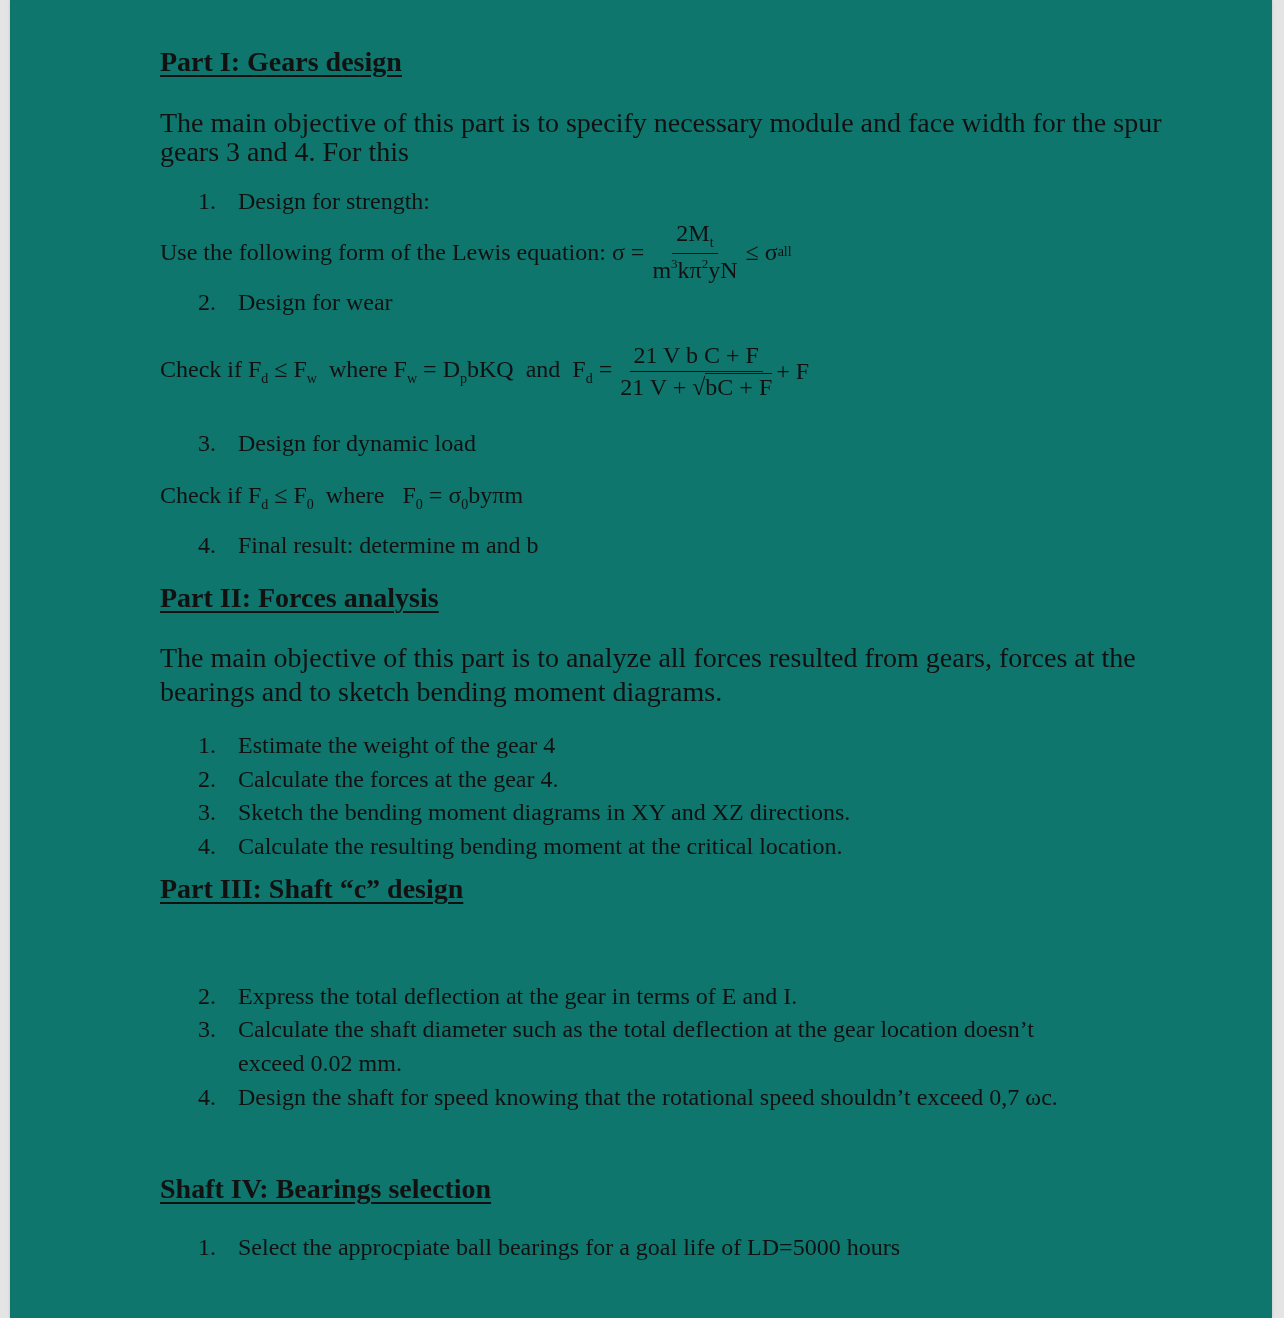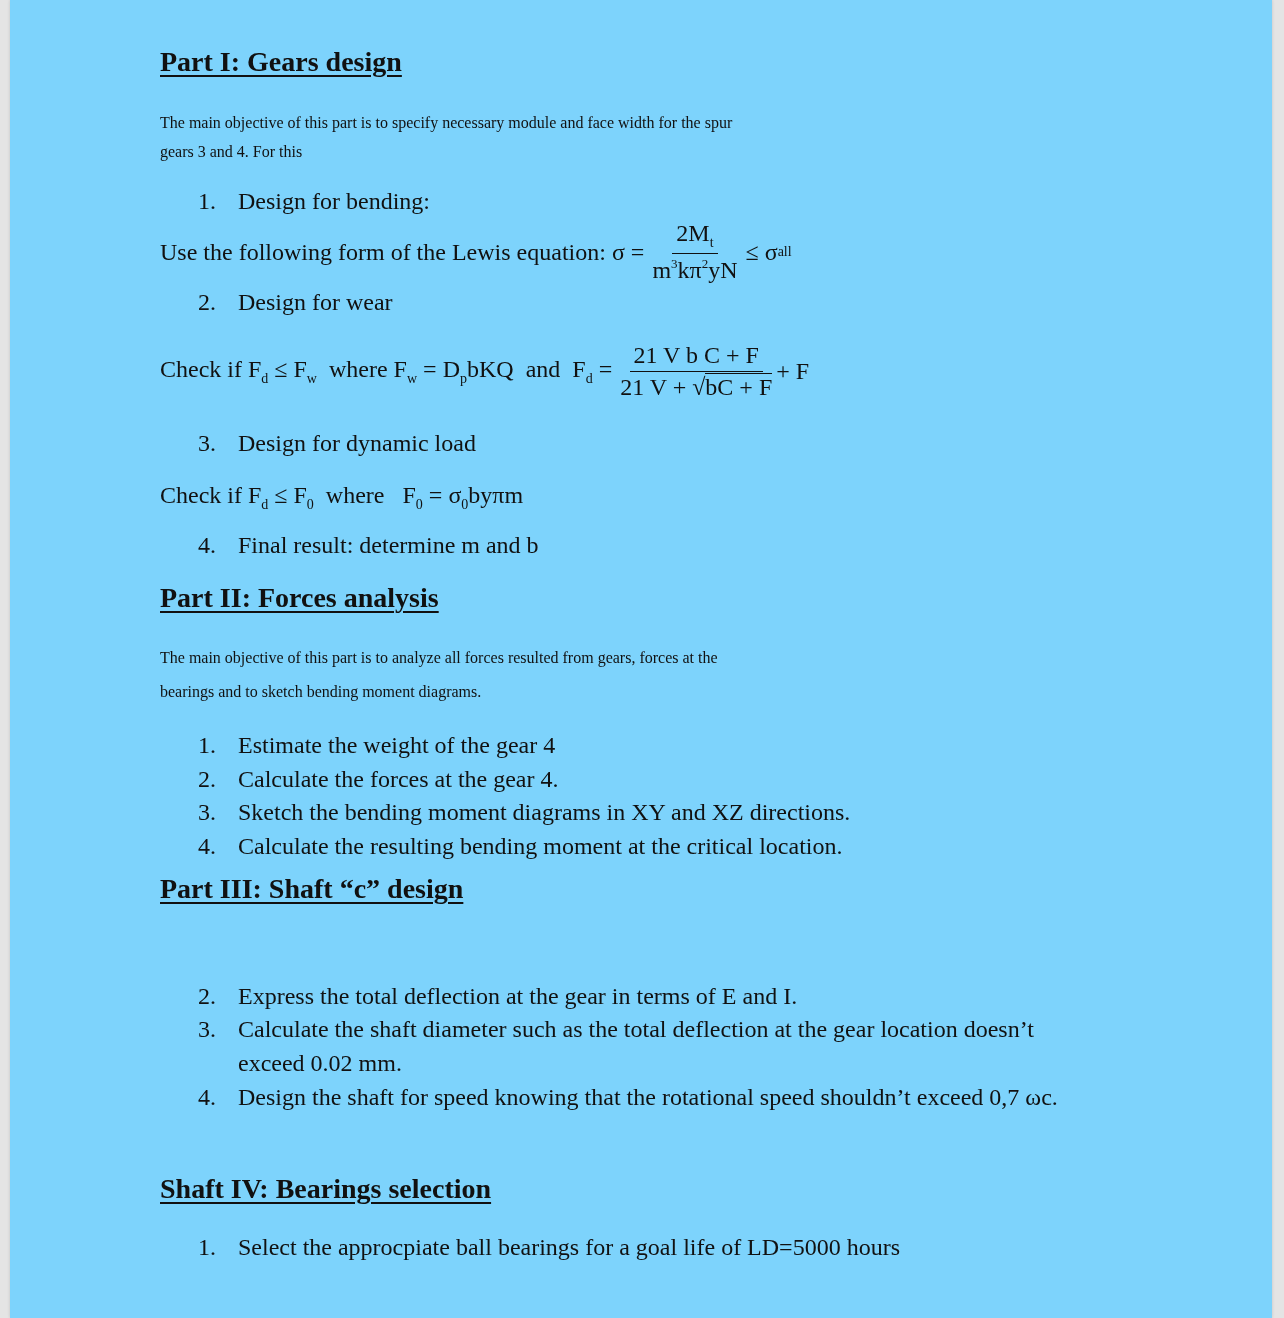--- a/index.html
+++ b/index.html
@@ -1,41 +1,41 @@
 <!DOCTYPE html>
 <html><head>
 <meta charset="utf-8">
 <style>
   html, body { margin:0; padding:0; }
   body { width:1284px; height:1318px; background:#e4e4e4; position:relative; overflow:hidden;
          font-family:"Liberation Serif", serif; color:#111; }
-  .page { position:absolute; left:10px; top:0; width:1262px; height:1318px; background:#7dd3fc;
+  .page { position:absolute; left:10px; top:0; width:1262px; height:1318px; background:#0f766e;
           box-shadow: 0 0 3px rgba(0,0,0,0.15); }
   .abs { position:absolute; white-space:nowrap; }
   .h { font-weight:bold; font-size:28px; text-decoration:underline; text-underline-offset:4px; text-decoration-thickness:2px; }
-  .p { font-size:16px; line-height:30px; }
+  .p { font-size:28px; line-height:30px; }
   .li { font-size:24px; }
   .num { display:inline-block; width:40px; }
   .sub { font-size:14px; vertical-align:-6px; }
   .sup { font-size:13px; vertical-align:10px; }
   .frac { display:inline-flex; flex-direction:column; align-items:center; vertical-align:middle; }
   .frac .n { border-bottom:1.5px solid #111; padding:0 4px 2px;text-align:center; }
   .frac .d { padding:2px 4px 0; }
   .sqrt { border-top:1.5px solid #111; }
 </style>
 </head>
 <body>
 
 <div class="page">
 
   <div class="abs h" style="left:150px;top:46px;">Part I: Gears design</div>
   <div class="abs p" style="left:150px;top:108px;">The main objective of this part is to specify necessary module and face width for the spur</div>
   <div class="abs p" style="left:150px;top:137px;">gears 3 and 4. For this</div>
 
-  <div class="abs li" style="left:188px;top:188px;"><span class="num">1.</span><span>Design for bending:</span></div>
+  <div class="abs li" style="left:188px;top:188px;"><span class="num">1.</span><span>Design for strength:</span></div>
 
   <div class="abs li" style="left:150px;top:222px;height:60px;display:flex;align-items:center;">
     <span>Use the following form of the Lewis equation:</span>
     <span style="margin-left:6px;">σ =</span>
     <span class="frac" style="margin-left:4px;">
       <span class="n"><span>2M</span><span class="sub">t</span></span>
       <span class="d">m<span class="sup">3</span>kπ<span class="sup">2</span>yN</span>
     </span>
     <span style="margin-left:4px;">≤ σ</span>
       <span class="sub">all</span>

